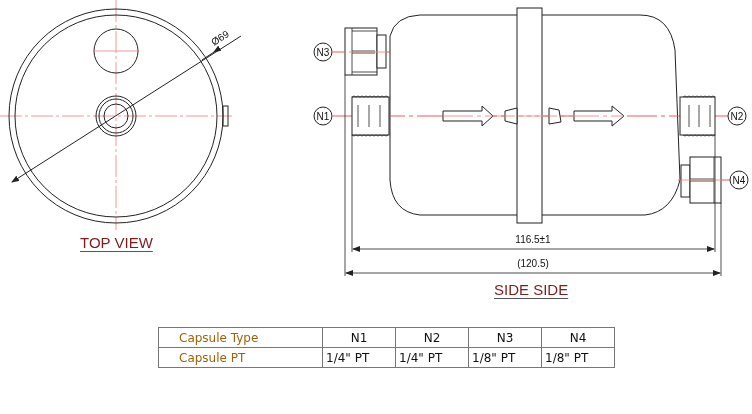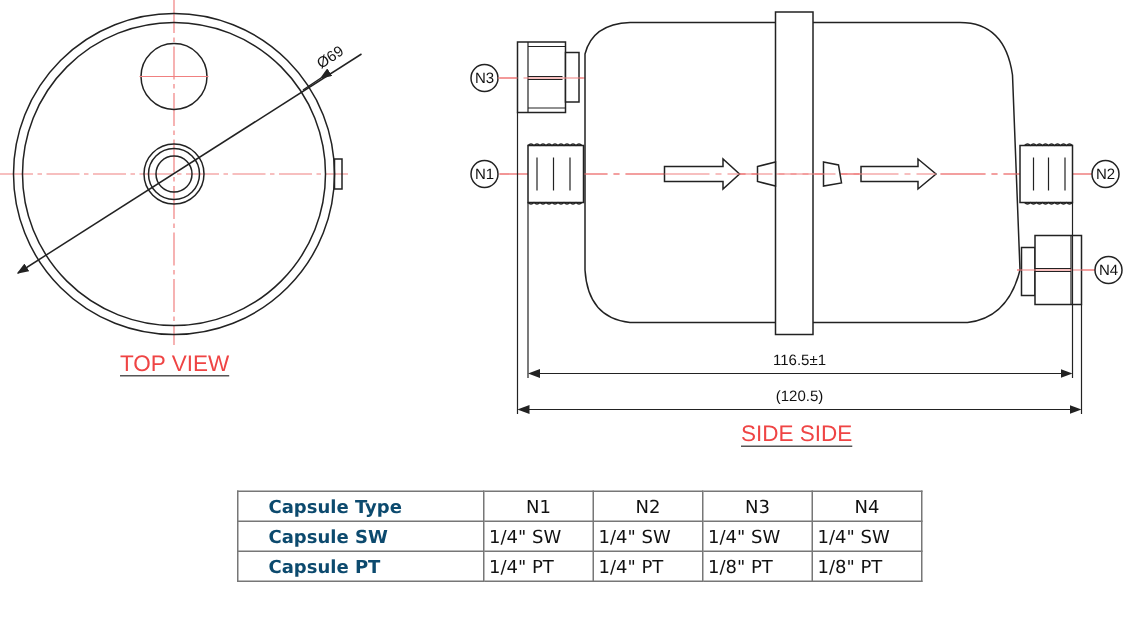--- a/index.html
+++ b/index.html
@@ -1,23 +1,23 @@
 <!DOCTYPE html>
 <html><head>
   <meta charset="utf-8">
   <style>
     html, body { margin: 0; padding: 0; background: #ffffff; }
     body { width: 752px; height: 414px; position: relative; overflow: hidden; font-family: "Liberation Sans", sans-serif; }
     svg.drawing { position: absolute; left: 0; top: 0; }
-    .view-label { position: absolute; color: #ef4444; font-family: "Liberation Sans", sans-serif; font-size: 15px; text-decoration: underline; text-decoration-color: #555; text-underline-offset: 3px; letter-spacing: 0px; }
+    .view-label { position: absolute; color: #7f1d1d; font-family: "Liberation Sans", sans-serif; font-size: 15px; text-decoration: underline; text-decoration-color: #555; text-underline-offset: 3px; letter-spacing: 0px; }
     .callout-text { font-family: "Liberation Sans", sans-serif; font-size: 10px; fill: #111; }
     .dim-text { font-family: "Liberation Sans", sans-serif; font-size: 10px; fill: #111; }
     table.spec { position: absolute; left: 158px; top: 327px; border-collapse: collapse; font-family: "DejaVu Sans", sans-serif; font-size: 12px; }
     table.spec td { border: 1px solid #777; height: 19px; padding: 0 3px; white-space: nowrap; color: #111; }
-    table.spec td.rowhead { color: #0c4a6e; width: 140px; padding-left: 20px; text-align: left; font-weight: bold; }
+    table.spec td.rowhead { color: #a16207; width: 140px; padding-left: 20px; text-align: left; }
     table.spec td.colhead { text-align: center; }
     table.spec td.c1 { width: 66px; }
     table.spec td.c2 { width: 66px; }
     table.spec td.c3 { width: 66px; }
     table.spec td.c4 { width: 66px; }
   </style>
 </head>
 <body>
 
 <svg class="drawing" width="752" height="414" viewBox="0 0 752 414" xmlns="http://www.w3.org/2000/svg">
@@ -155,27 +155,20 @@
 <table class="spec">
   <tbody>
       <tr>
     <td class="rowhead">Capsule Type</td>
     <td class="colhead c1">N1</td>
     <td class="colhead c2">N2</td>
     <td class="colhead c3">N3</td>
     <td class="colhead c4">N4</td>
   </tr>
   <tr>
-    <td class="rowhead">Capsule SW</td>
-    <td>1/4" SW</td>
-    <td>1/4" SW</td>
-    <td>1/4" SW</td>
-    <td>1/4" SW</td>
-  </tr>
-  <tr>
     <td class="rowhead">Capsule PT</td>
     <td>1/4" PT</td>
     <td>1/4" PT</td>
     <td>1/8" PT</td>
     <td>1/8" PT</td>
   </tr>
 </tbody>
   </table>
 
 </body></html>

